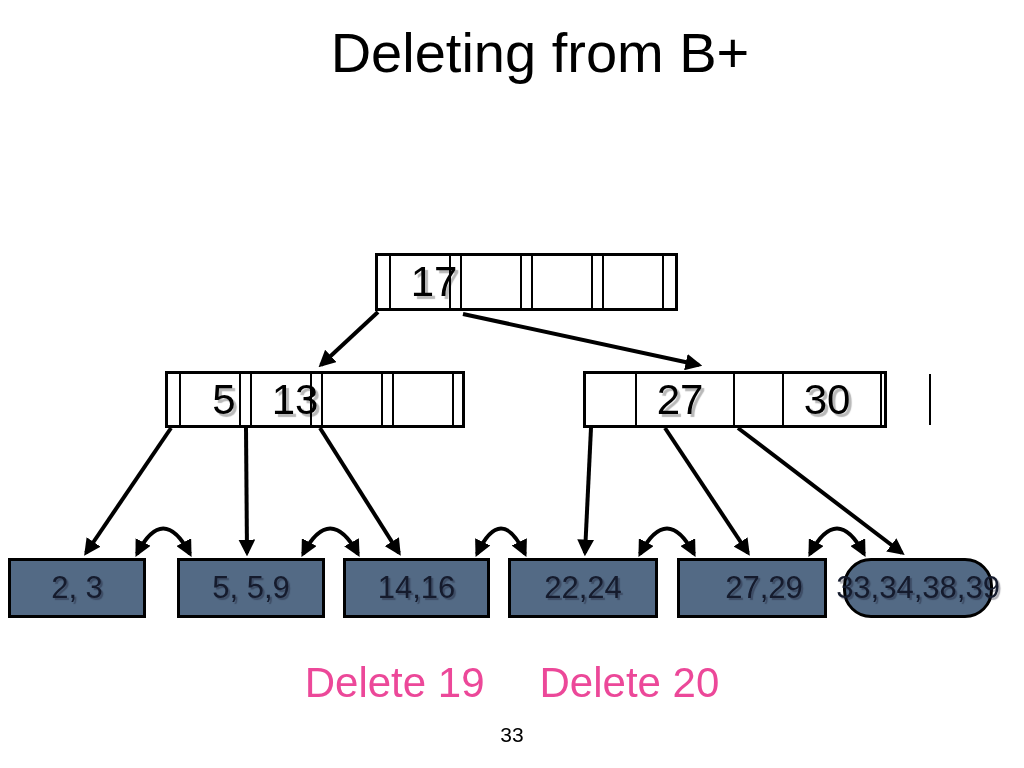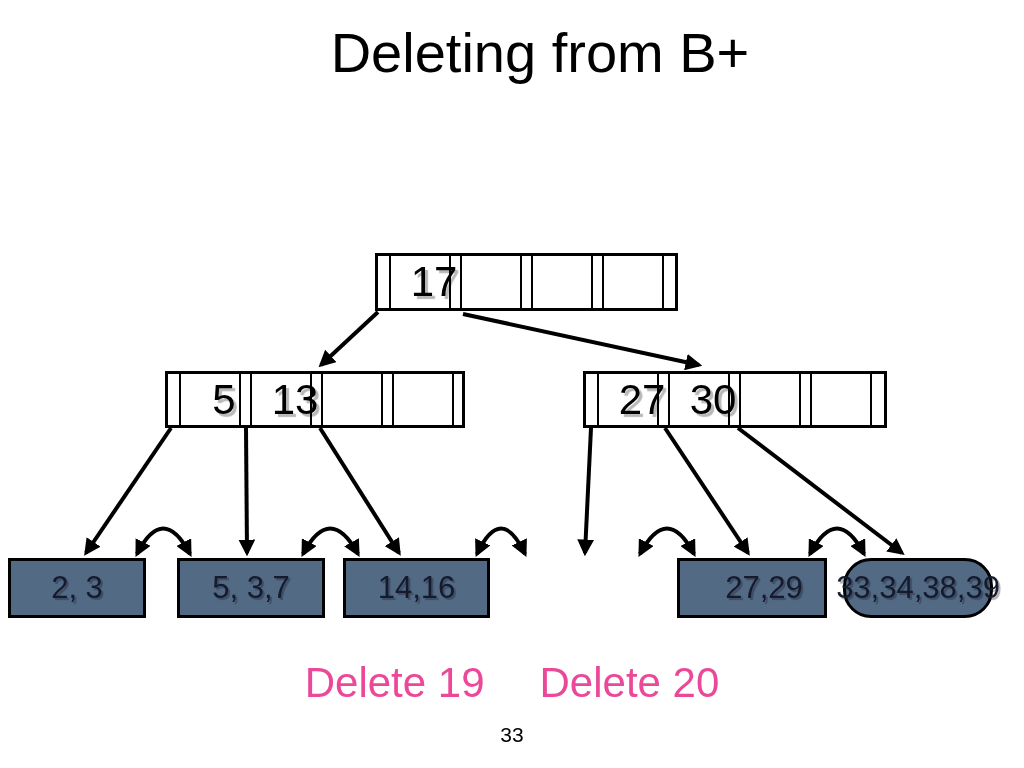--- a/index.html
+++ b/index.html
@@ -89,35 +89,36 @@
     <div class="cell key">5</div>
     <div class="cell ptr"></div>
     <div class="cell key">13</div>
     <div class="cell ptr"></div>
     <div class="cell key"></div>
     <div class="cell ptr"></div>
     <div class="cell key"></div>
     <div class="cell ptr"></div>
   </div>
 
-  <div class="node" style="left:583px; top:371px; width:304px; height:57px;">
+  <div class="node" style="left:583px; top:371px; width:304px; height:57px;gap:38px;">
     <div class="cell ptr"></div>
     <div class="cell key">27</div>
     <div class="cell ptr"></div>
     <div class="cell key">30</div>
     <div class="cell ptr"></div>
     <div class="cell key"></div>
     <div class="cell ptr"></div>
     <div class="cell key"></div>
     <div class="cell ptr"></div>
   </div>
 
   <div class="leaf" style="left: 8px; width: 138px; background: rgb(83, 106, 133);">2, 3</div>
-  <div class="leaf" style="left: 177px; width: 148px; background: rgb(83, 106, 133);">5, 3,7</div>
+  <div class="leaf" style="left: 177px; width: 148px; background: rgb(83, 106, 133);">5, 5,9</div>
   <div class="leaf" style="left: 343px; width: 147px; background: rgb(83, 106, 133);">14,16</div>
+  <div class="leaf" style="left: 508px; width: 150px; background: rgb(83, 106, 133);">22,24</div>
   <div class="leaf" style="left: 677px; width: 150px; background: rgb(83, 106, 133); padding-left: 24px;">27,29</div>
   <div class="leaf" style="left: 843px; width: 150px; background: rgb(83, 106, 133); border-radius: 28px;">33,34,38,39</div>
 
 </div>
 
 <div class="footer">
   <span>Delete 19</span><span>Delete 20</span>
 </div>
 
 <div class="page-number">33</div>

